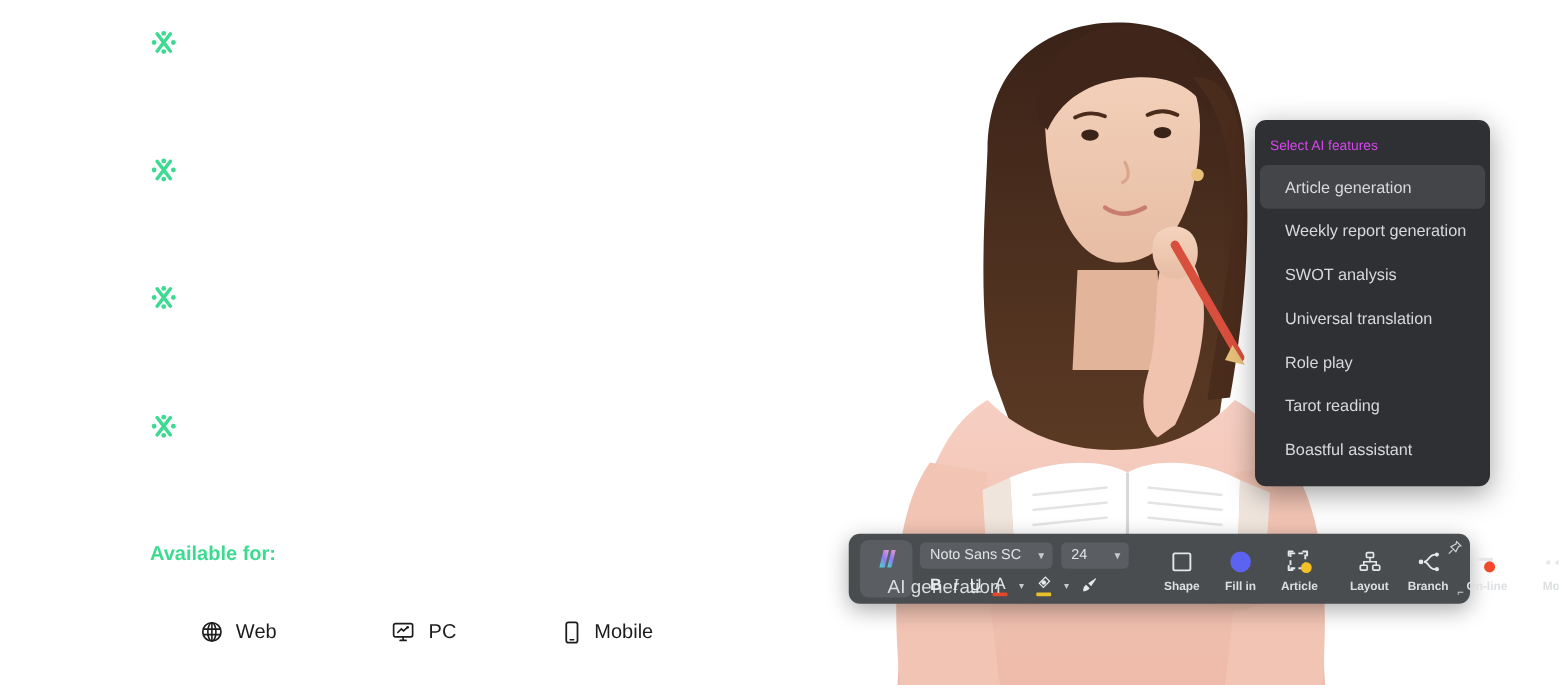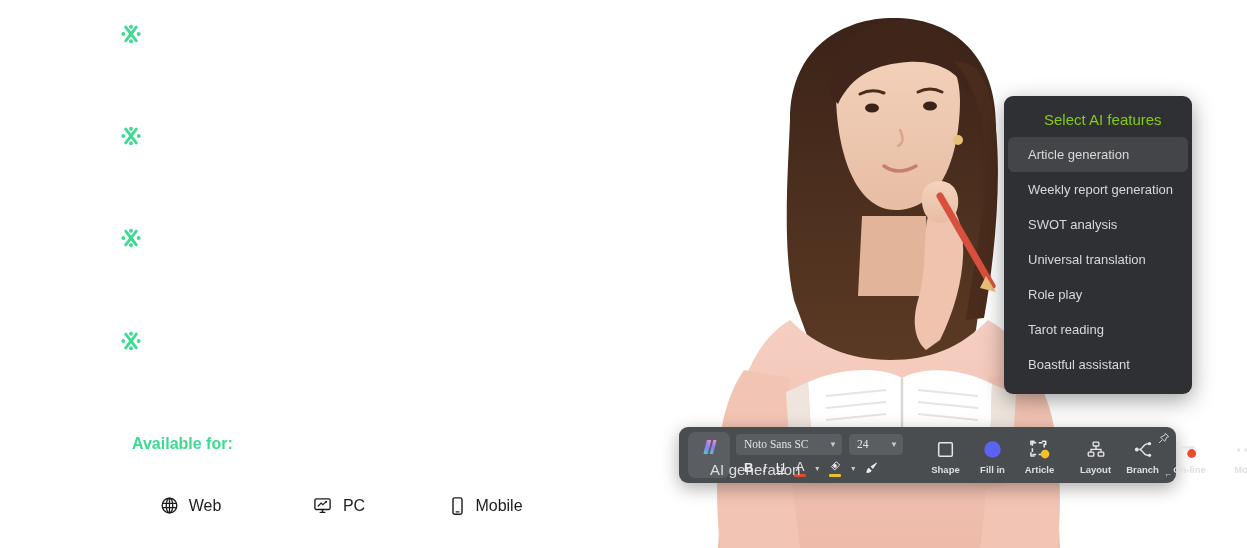--- a/index.html
+++ b/index.html
@@ -81,21 +81,21 @@
   .feature-desc {
     margin-top: 14px;
     color: #ffffff;
     font-size: 15px;
     line-height: 20px;
     white-space: nowrap;
   }
 
   .available-label {
     position: absolute;
-    left: 12px;
+    left: 0;
     top: 435px;
     color: #3ddb92;
     font-size: 16px;
     font-weight: bold;
   }
 
   .platforms {
     position: absolute;
     left: 3px;
     top: 479px;
@@ -127,23 +127,23 @@
     left: 1004px;
     top: 96px;
     width: 188px;
     background: #2e3033;
     border-radius: 9px;
     padding: 8px 0 12px 0;
     box-shadow: 0 6px 22px rgba(0,0,0,0.38);
     z-index: 6;
   }
   .ai-panel-title {
-    color: #84cc16;
-    font-size: 15px;
-    padding: 7px 22px 9px 40px;
+    color: #d946ef;
+    font-size: 11px;
+    padding: 7px 22px 9px 12px;
   }
   .ai-item {
     color: #d8d9da;
     font-size: 13px;
     padding: 10px 10px 10px 24px;
     cursor: pointer;
     white-space: nowrap;
   }
   .ai-item.active {
     background: #434548;
@@ -200,21 +200,20 @@
     height: 21px;
     background: #5a5d61;
     border-radius: 4px;
     display: flex;
     align-items: center;
     justify-content: space-between;
     padding: 0 5px 0 8px;
     color: #e2e3e4;
     font-size: 11.5px;
     cursor: pointer;
-    font-family: Liberation Serif, serif;
   }
   .sel-font { width: 106px; }
   .sel-size { width: 54px; justify-content: space-between; }
   .caret { font-size: 8px; color: #c9cacb; margin-left: 4px; }
 
   .fmt-row { display: flex; align-items: center; gap: 9px; padding-left: 8px; }
   .fmt-btn {
     color: #e9eaeb;
     font-size: 13px;
     cursor: pointer;

